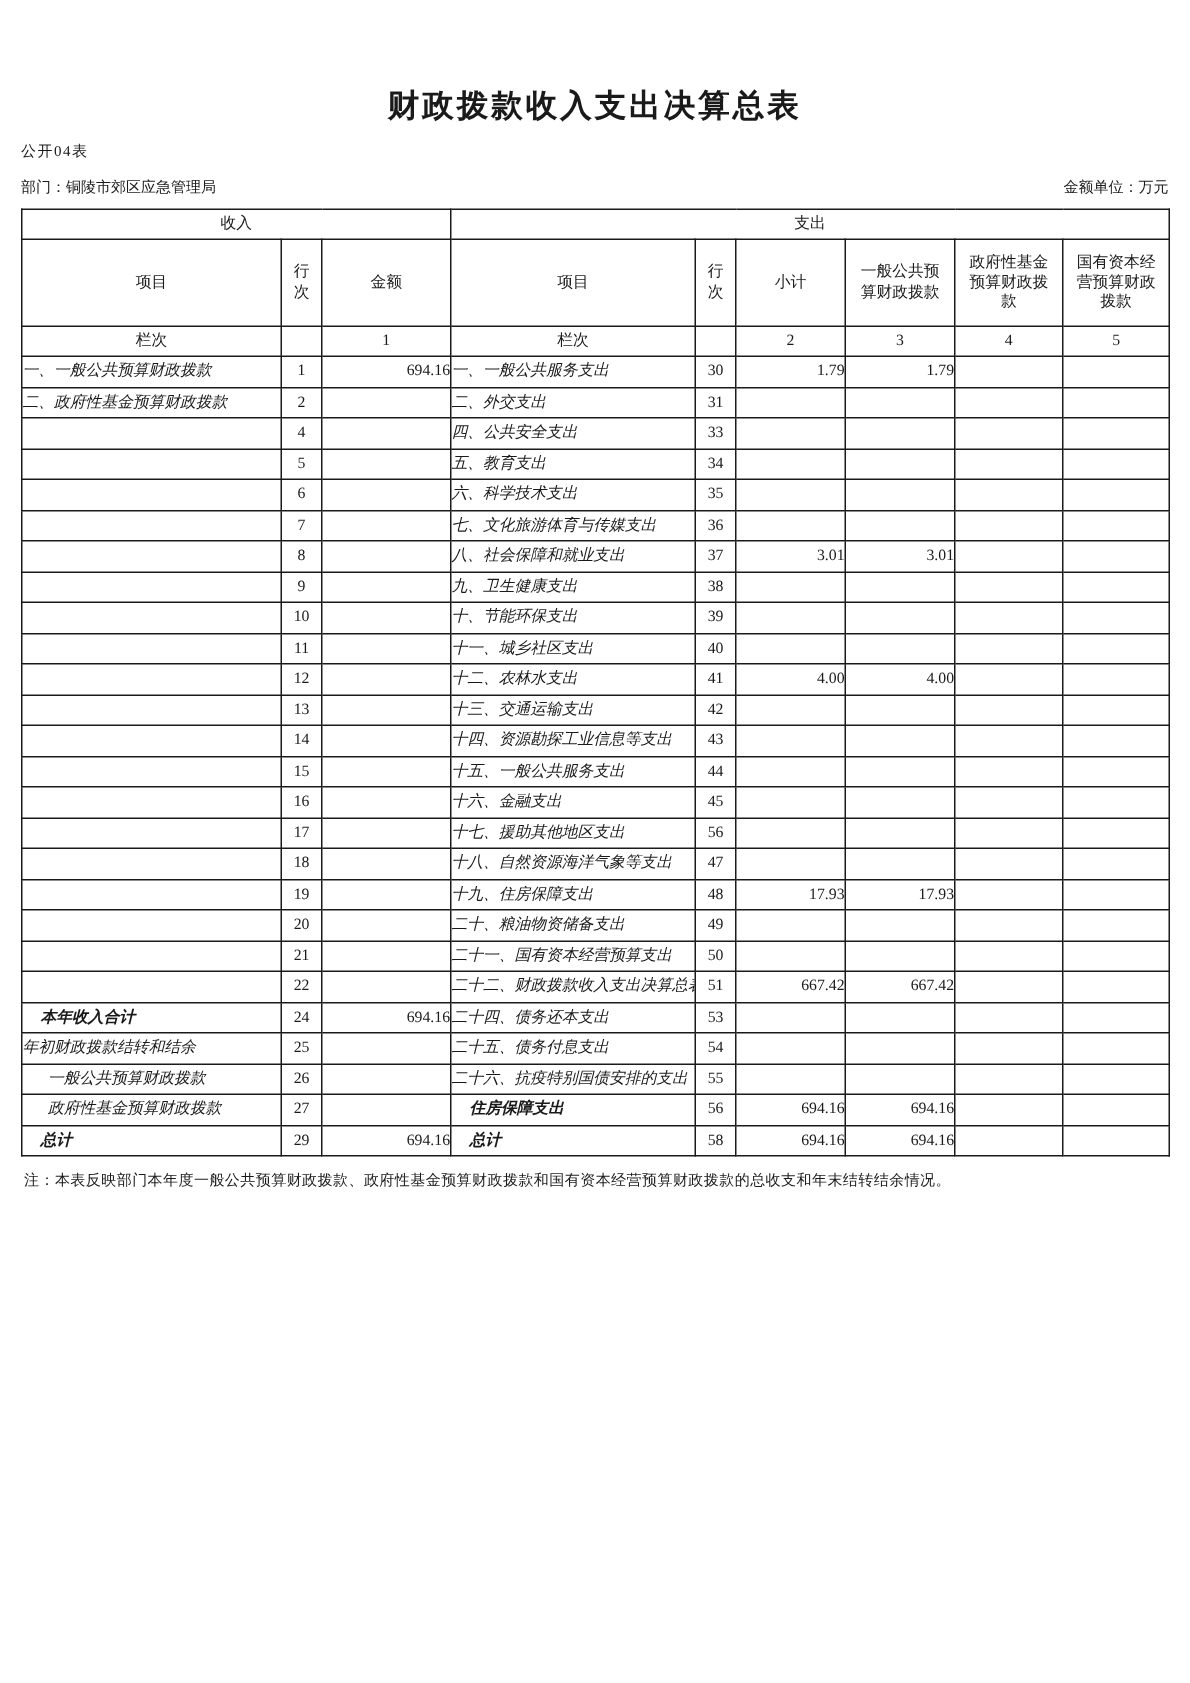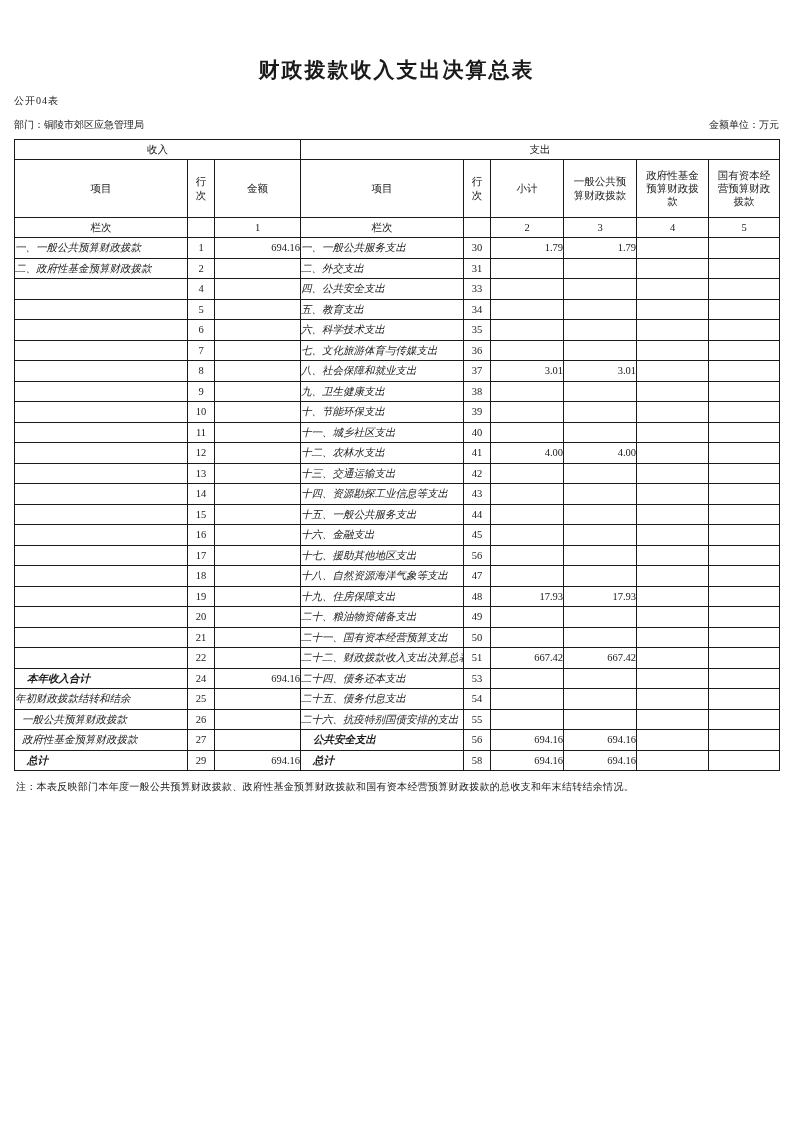--- a/index.html
+++ b/index.html
@@ -46,21 +46,21 @@
     white-space: nowrap;
     line-height: 1.25;
     vertical-align: middle;
   }
   tr.sec-hdr th { height: 20px; text-align: center; }
   tr.col-hdr th { height: 58px; text-align: center; }
   tr.col-hdr th.wrap { white-space: pre-line; }
   tr.idx-row td { height: 20px; text-align: center; }
   tbody td { height: 20.5px; }
   td.item { text-align: left; padding-left: 6px; font-style: italic; }
-  td.item.indent { padding-left: 7px; }
+  td.item.indent { padding-left: 17px; }
   td.item.total { text-align: left; padding-left: 12px; font-weight: bold; }
   td.line { text-align: center; }
   td.num { text-align: right; padding-right: 3px; }
   .note {
     font-size: 10px;
     margin-top: 9px;
     padding-left: 2px;
     letter-spacing: 0.3px;
   }
 </style>
@@ -387,21 +387,21 @@
           <td class="line">55</td>
           <td class="num"></td>
           <td class="num"></td>
           <td class="num"></td>
           <td class="num"></td>
         </tr>
         <tr>
           <td class="item indent">政府性基金预算财政拨款</td>
           <td class="line">27</td>
           <td class="num"></td>
-          <td class="item total">公共安全支出</td>
+          <td class="item total">住房保障支出</td>
           <td class="line">56</td>
           <td class="num">694.16</td>
           <td class="num">694.16</td>
           <td class="num"></td>
           <td class="num"></td>
         </tr>
         <tr>
           <td class="item total">总计</td>
           <td class="line">29</td>
           <td class="num">694.16</td>

